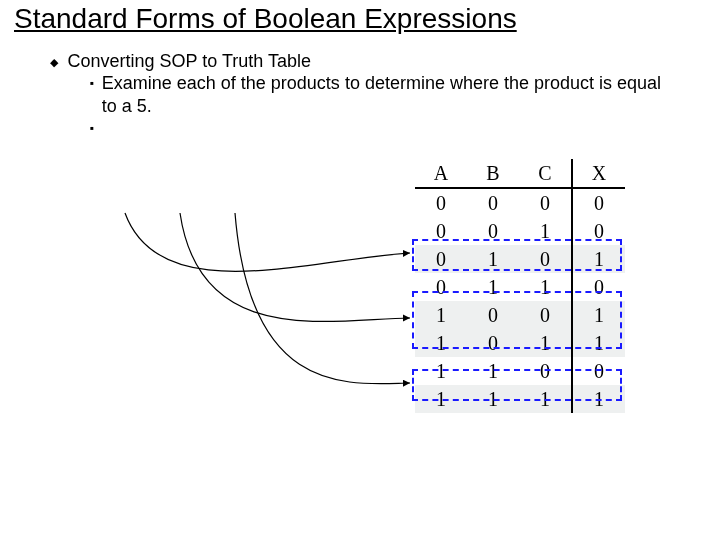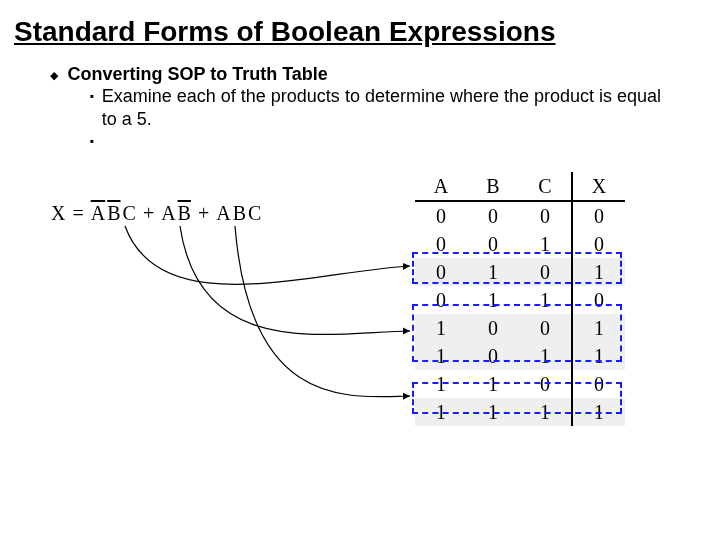--- a/index.html
+++ b/index.html
@@ -10,39 +10,39 @@
     color: #000;
     background: #fff;
     width: 720px;
     height: 540px;
     overflow: hidden;
     position: relative;
   }
   .title {
     font-size: 28px;
     text-decoration: underline;
-    padding: 16px 14px 6px 14px;
-    font-weight: 700;
+    padding: 3px 14px 6px 14px;
+    font-weight: 400;
   }
   .content {
     padding: 10px 40px 0 50px;
     position: relative;
   }
   .bullet-row {
     display: flex;
     align-items: flex-start;
     gap: 10px;
   }
   .diamond {
     font-size: 11px;
     line-height: 22px;
     letter-spacing: -1px;
   }
   .heading {
-    font-weight: bold;
+    font-weight: normal;
     font-size: 18px;
   }
   .subs {
     padding-left: 22px;
     font-size: 18px;
     line-height: 1.25;
   }
   .sub-item {
     display: flex;
     gap: 8px;
@@ -117,29 +117,20 @@
         </div>
         <div class="sub-item">
           <span class="sq">▪</span>
         </div>
       </div>
     </div>
   </div>
 
   <div class="figure">
 
-    <div class="equation">
-      <span class="term">X</span>
-      <span class="term">=</span>
-      <span class="term overbar">A</span><span class="term overbar">B</span><span class="term">C</span>
-      <span class="term">+</span>
-      <span class="term">A</span><span class="term overbar">B</span>
-      <span class="term">+</span>
-      <span class="term">A</span><span class="term">B</span><span class="term">C</span>
-    </div>
 
     <table class="truth">
       <thead>
         <tr>
           <th>A</th>
           <th>B</th>
           <th>C</th>
           <th class="xcol">X</th>
         </tr>
       </thead>

